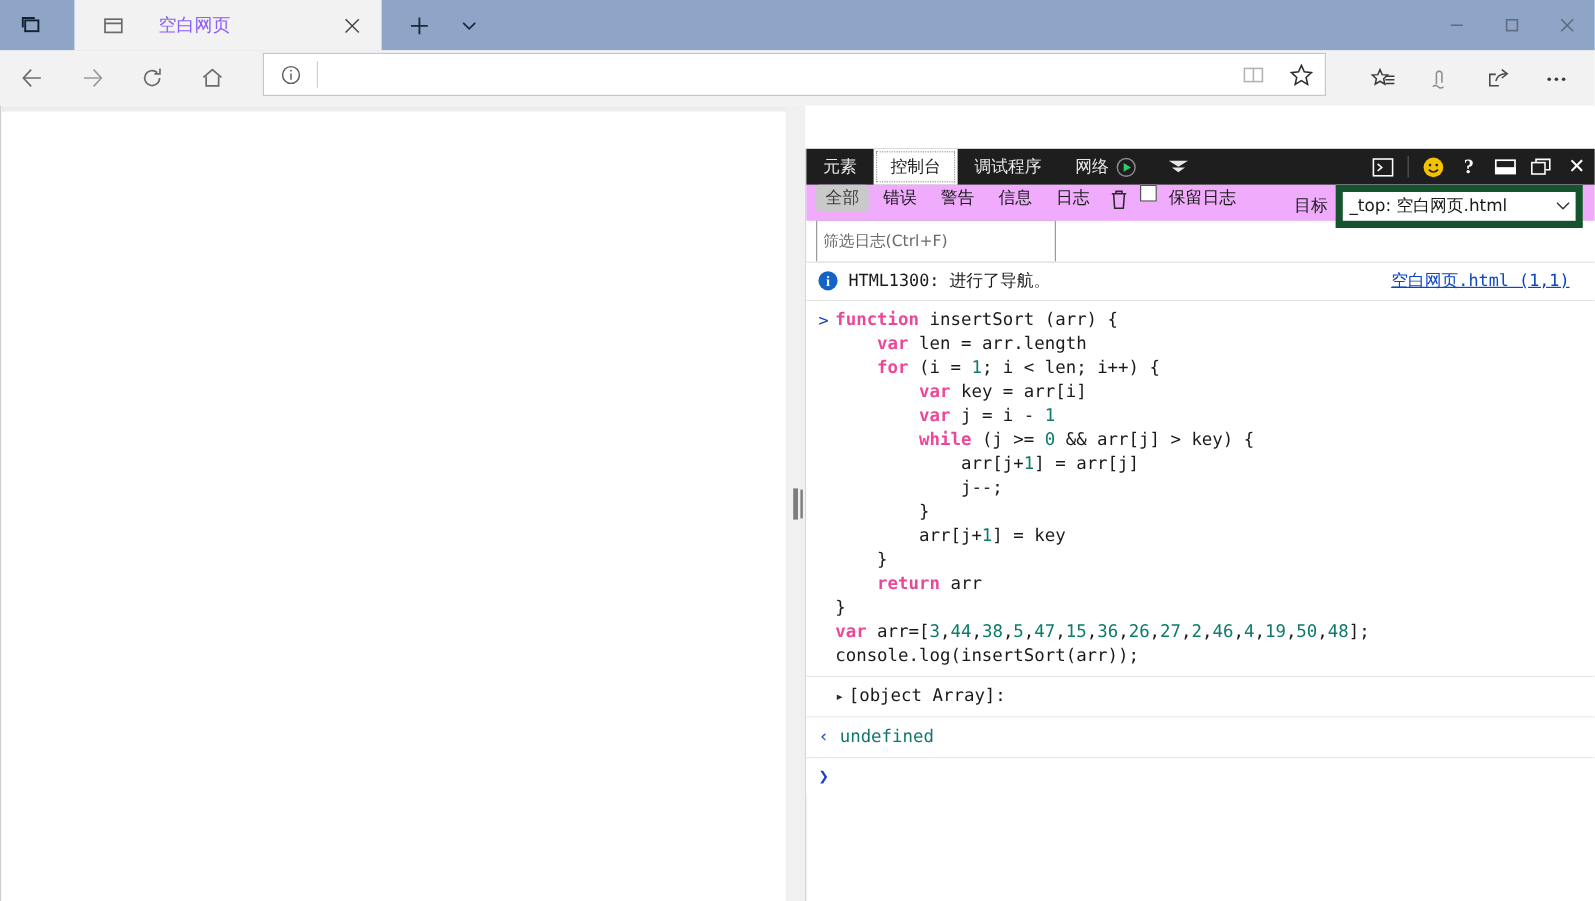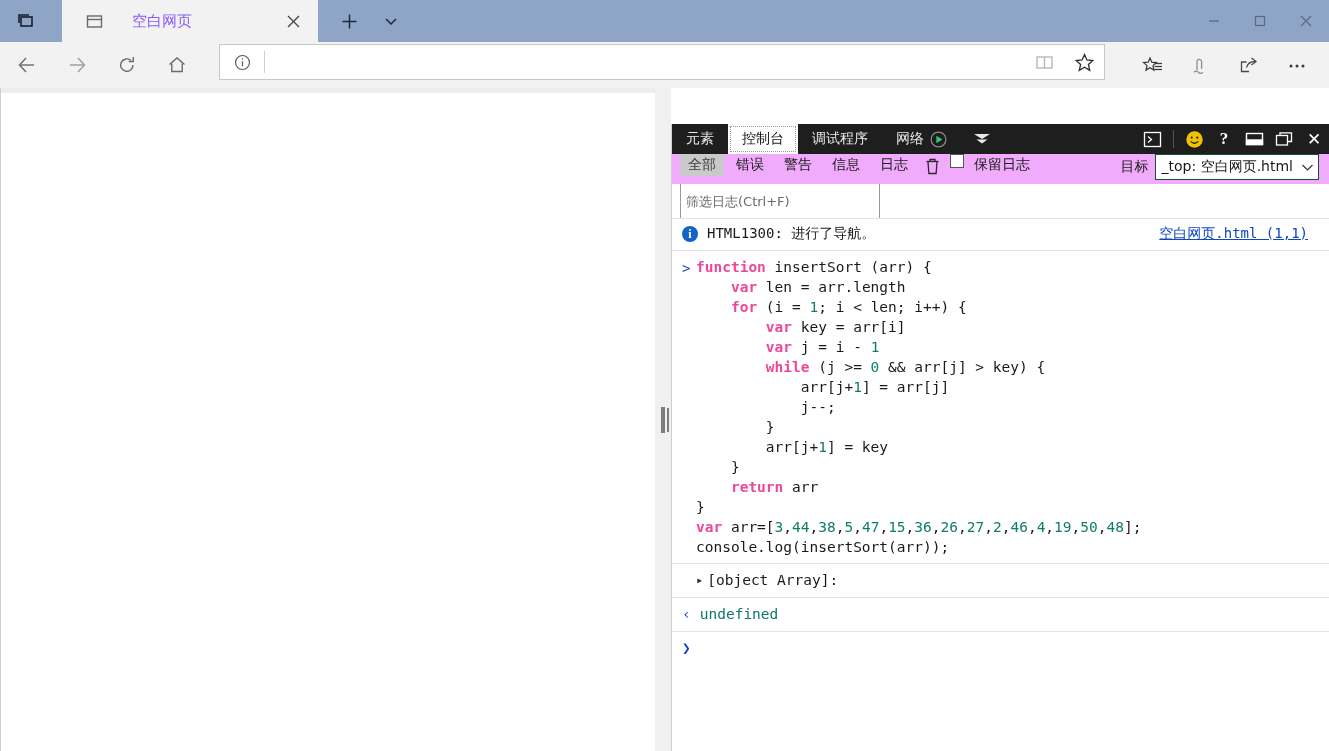--- a/index.html
+++ b/index.html
@@ -117,23 +117,23 @@
     font-size:14px;color:#1a1a1a;padding:2px 8px;margin:0 2px;white-space:nowrap;
     font-family:"DejaVu Sans","Liberation Sans",sans-serif;
   }
   .fb-item.active{background:#c9c9c9;border-radius:3px;color:#3d3d3d;}
   .fb-ico{width:28px;height:24px;display:flex;align-items:center;justify-content:center;color:#2a2a2a;}
   .fb-check{display:flex;align-items:center;margin-left:4px;}
   .fb-box{width:14px;height:14px;border:1.5px solid #555;box-sizing:border-box;background:#fff;}
   .fb-right{margin-left:auto;display:flex;align-items:center;padding-right:4px;}
   .fb-label{font-size:14px;color:#1a1a1a;margin-right:6px;font-family:"DejaVu Sans","Liberation Sans",sans-serif;}
   .fb-select{
-    border:1px solid #14532d;background:#fff;height:24px;display:flex;align-items:center;
+    border:6px solid #14532d;background:#fff;height:24px;display:flex;align-items:center;
     padding:0 4px 0 6px;font-size:14px;color:#1a1a1a;
-    font-family:"DejaVu Sans","Liberation Sans",sans-serif;white-space:nowrap;
+    font-family:"DejaVu Sans","Liberation Sans",sans-serif;white-space:nowrap;gap:32px;
   }
   .fb-select .chev{margin-left:8px;color:#333;}
 
   .dt-searchrow{height:34px;background:#fff;display:flex;align-items:center;padding:0 8px;}
   .dt-search{
     width:200px;height:36px;border:1px solid #9a9a9a;background:#fff;box-sizing:border-box;
     font-size:13px;color:#6a6a6a;padding:0 5px;outline:none;
     font-family:"DejaVu Sans","Liberation Sans",sans-serif;
   }
   .dt-search::placeholder{color:#6a6a6a;opacity:1;}

